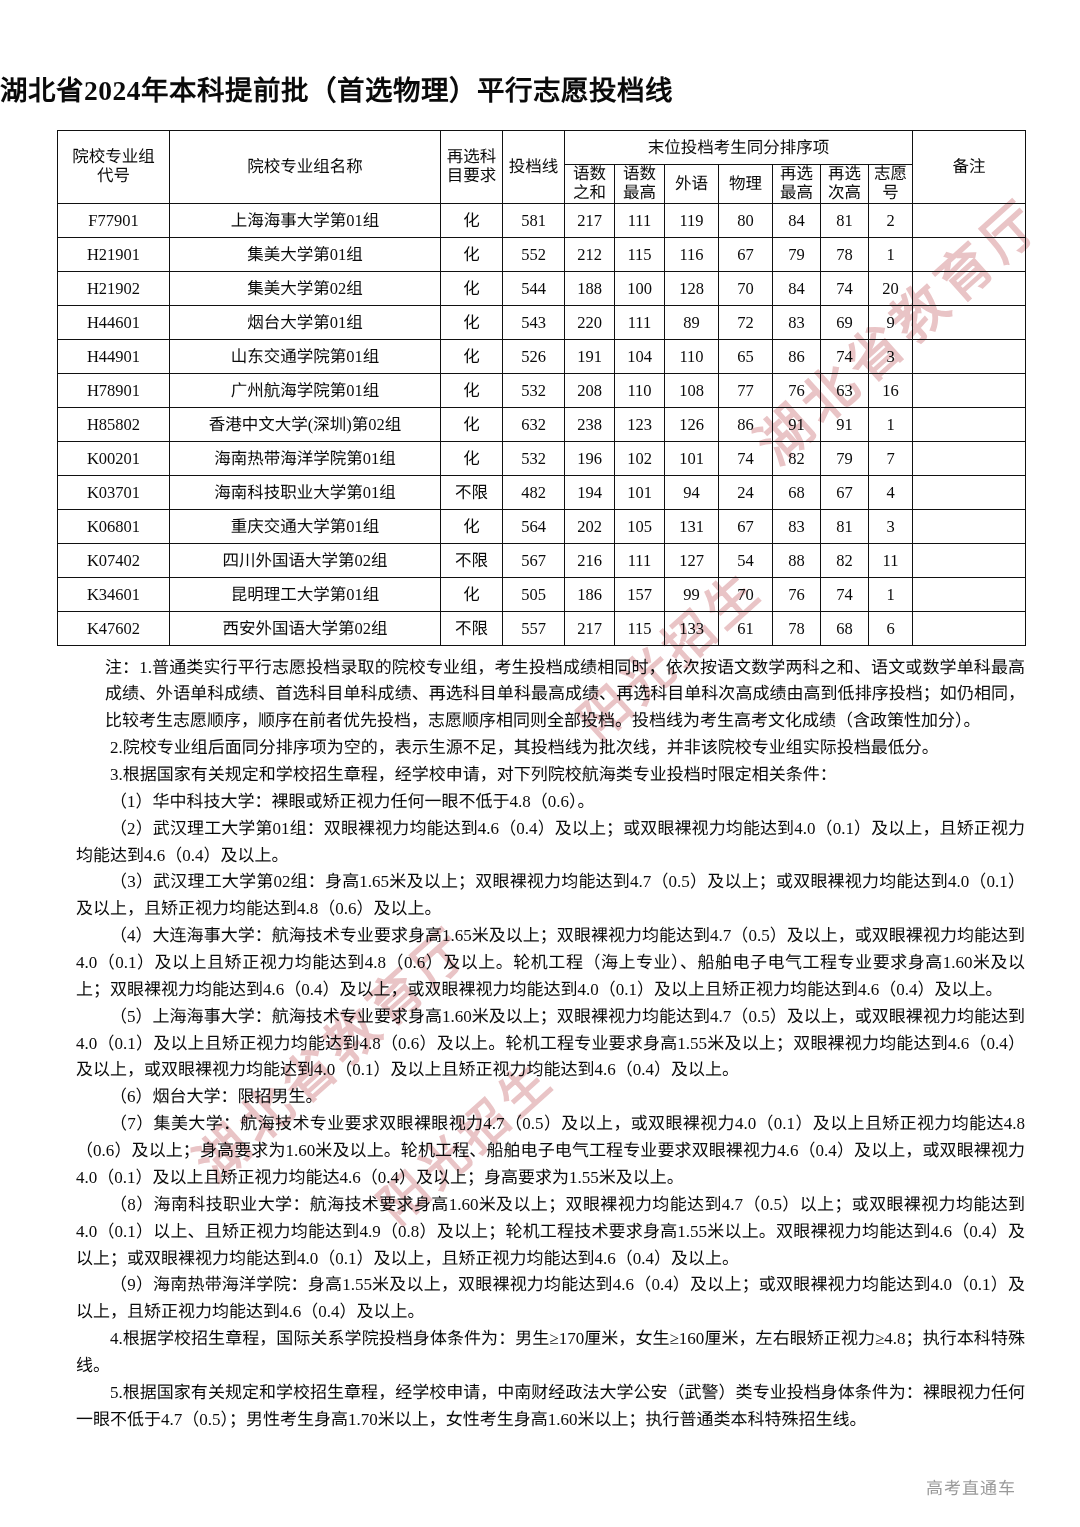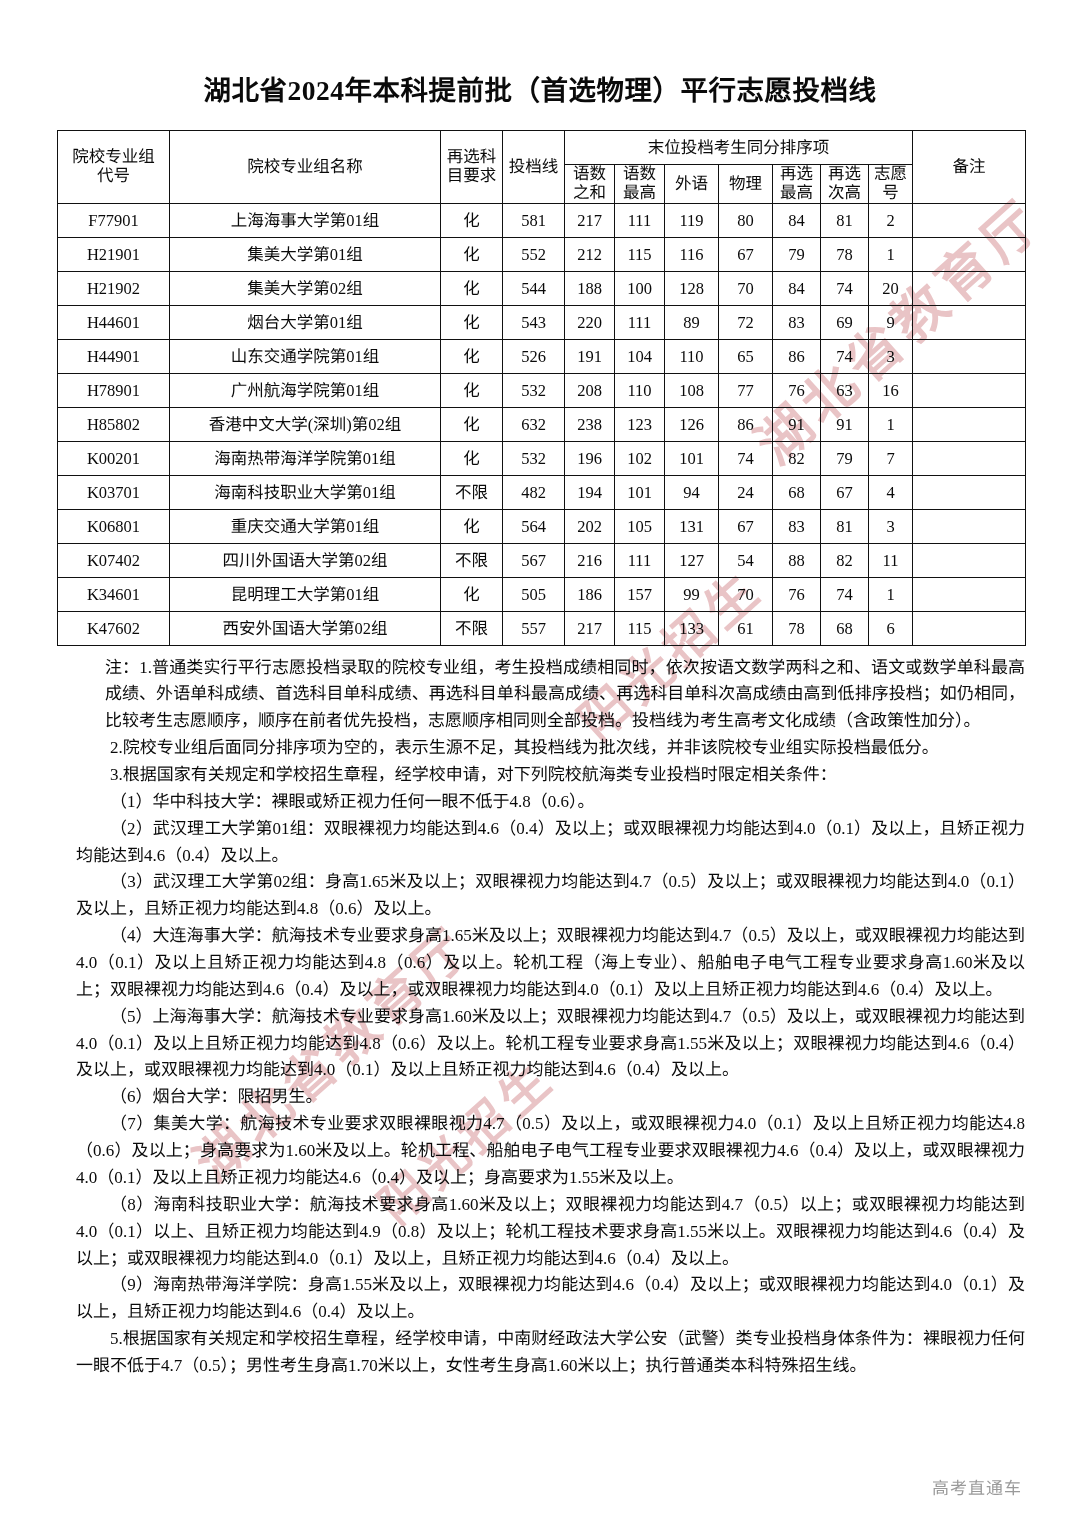--- a/index.html
+++ b/index.html
@@ -43,21 +43,20 @@
     transform-origin: left top;
     letter-spacing: 0.12em;
   }
   .wm-a { left: 735px; top: 420px; font-size: 54px; transform: rotate(-42deg); }
   .wm-b { left: 560px; top: 700px; font-size: 50px; transform: rotate(-42deg); }
   .wm-c { left: 175px; top: 1140px; font-size: 52px; transform: rotate(-42deg); }
   .wm-d { left: 360px; top: 1185px; font-size: 48px; transform: rotate(-42deg); }
 
   
   .doc-title {
-    text-align: center;
     font-size: 27.5px;
     font-weight: bold;
     letter-spacing: 0.5px;
     margin: 0;
     padding: 68px 0 22px 0;
     position: relative;
     z-index: 10;
     font-family: "Liberation Serif", "DejaVu Serif", serif;
   }
 
@@ -125,21 +124,21 @@
   .note-p {
     margin: 0;
     text-indent: 0;
   }
   .note-p.indent1 { text-indent: 2em; margin-left: 19px; }
   .note-p.indent0 { text-indent: 0; margin-left: 48px; }
 
   
   .footer-brand {
     position: absolute;
-    right: 58px;
+    right: 64px;
     bottom: 28px;
     font-size: 17px;
     color: #9a9a9a;
     font-family: "Liberation Sans", sans-serif;
     letter-spacing: 1px;
     z-index: 10;
   }
 </style>
 </head>
 <body>
@@ -404,18 +403,19 @@
     <p class="note-p indent1">3.根据国家有关规定和学校招生章程，经学校申请，对下列院校航海类专业投档时限定相关条件：</p>
     <p class="note-p indent1">（1）华中科技大学：裸眼或矫正视力任何一眼不低于4.8（0.6）。</p>
     <p class="note-p indent1">（2）武汉理工大学第01组：双眼裸视力均能达到4.6（0.4）及以上；或双眼裸视力均能达到4.0（0.1）及以上，且矫正视力均能达到4.6（0.4）及以上。</p>
     <p class="note-p indent1">（3）武汉理工大学第02组：身高1.65米及以上；双眼裸视力均能达到4.7（0.5）及以上；或双眼裸视力均能达到4.0（0.1）及以上，且矫正视力均能达到4.8（0.6）及以上。</p>
     <p class="note-p indent1">（4）大连海事大学：航海技术专业要求身高1.65米及以上；双眼裸视力均能达到4.7（0.5）及以上，或双眼裸视力均能达到4.0（0.1）及以上且矫正视力均能达到4.8（0.6）及以上。轮机工程（海上专业）、船舶电子电气工程专业要求身高1.60米及以上；双眼裸视力均能达到4.6（0.4）及以上，或双眼裸视力均能达到4.0（0.1）及以上且矫正视力均能达到4.6（0.4）及以上。</p>
     <p class="note-p indent1">（5）上海海事大学：航海技术专业要求身高1.60米及以上；双眼裸视力均能达到4.7（0.5）及以上，或双眼裸视力均能达到4.0（0.1）及以上且矫正视力均能达到4.8（0.6）及以上。轮机工程专业要求身高1.55米及以上；双眼裸视力均能达到4.6（0.4）及以上，或双眼裸视力均能达到4.0（0.1）及以上且矫正视力均能达到4.6（0.4）及以上。</p>
     <p class="note-p indent1">（6）烟台大学：限招男生。</p>
     <p class="note-p indent1">（7）集美大学：航海技术专业要求双眼裸眼视力4.7（0.5）及以上，或双眼裸视力4.0（0.1）及以上且矫正视力均能达4.8（0.6）及以上；身高要求为1.60米及以上。轮机工程、船舶电子电气工程专业要求双眼裸视力4.6（0.4）及以上，或双眼裸视力4.0（0.1）及以上且矫正视力均能达4.6（0.4）及以上；身高要求为1.55米及以上。</p>
     <p class="note-p indent1">（8）海南科技职业大学：航海技术要求身高1.60米及以上；双眼裸视力均能达到4.7（0.5）以上；或双眼裸视力均能达到4.0（0.1）以上、且矫正视力均能达到4.9（0.8）及以上；轮机工程技术要求身高1.55米以上。双眼裸视力均能达到4.6（0.4）及以上；或双眼裸视力均能达到4.0（0.1）及以上，且矫正视力均能达到4.6（0.4）及以上。</p>
     <p class="note-p indent1">（9）海南热带海洋学院：身高1.55米及以上，双眼裸视力均能达到4.6（0.4）及以上；或双眼裸视力均能达到4.0（0.1）及以上，且矫正视力均能达到4.6（0.4）及以上。</p>
+    <p class="note-p indent1">4.根据学校招生章程，国际关系学院投档身体条件为：男生≥170厘米，女生≥160厘米，左右眼矫正视力≥4.8；执行本科特殊线。</p>
     <p class="note-p indent1">5.根据国家有关规定和学校招生章程，经学校申请，中南财经政法大学公安（武警）类专业投档身体条件为：裸眼视力任何一眼不低于4.7（0.5）；男性考生身高1.70米以上，女性考生身高1.60米以上；执行普通类本科特殊招生线。</p>
   </div>
 
   <div class="footer-brand">高考直通车</div>
 
 </div>
 
 </body></html>

